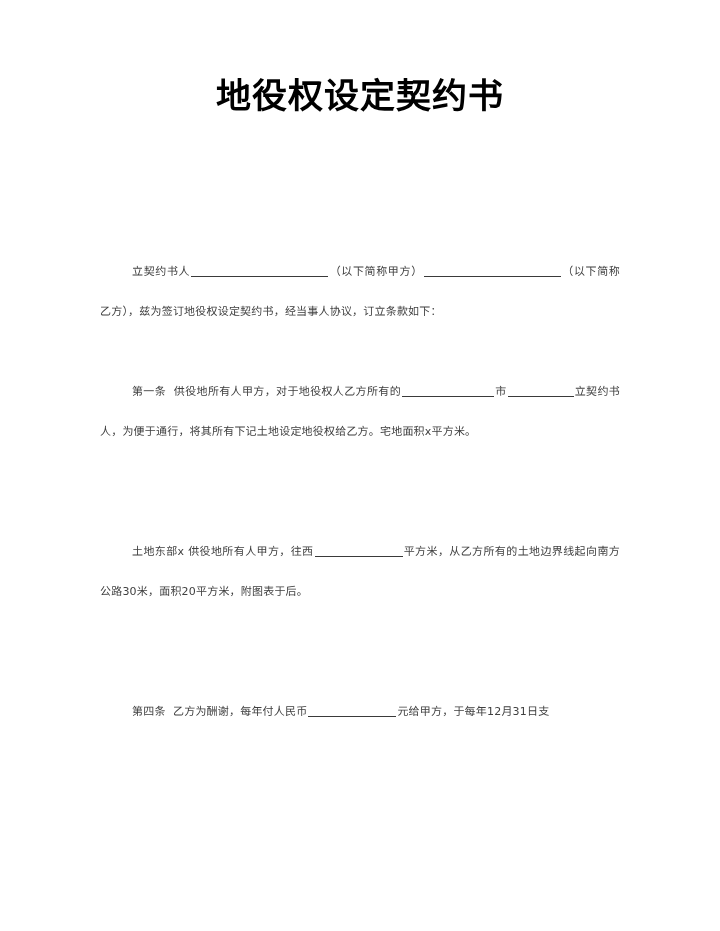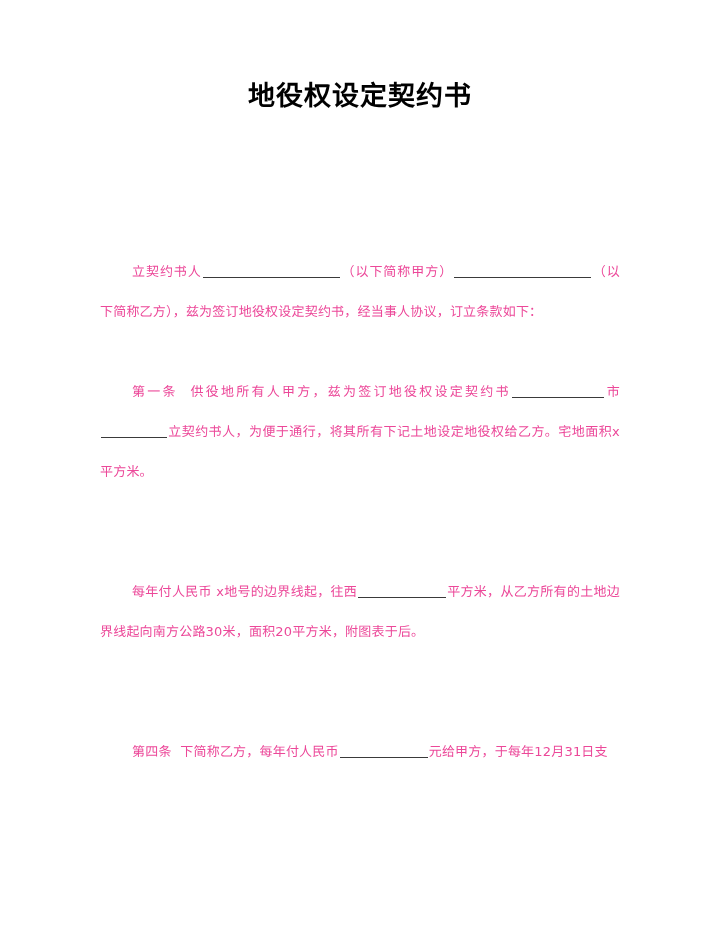--- a/index.html
+++ b/index.html
@@ -24,39 +24,39 @@
     box-sizing: border-box;
     overflow: hidden;
   }
 
   .doc-title {
     position: absolute;
     top: 76px;
     left: 0;
     width: 720px;
     text-align: center;
-    font-size: 27px;
+    font-size: 35px;
     font-weight: bold;
     letter-spacing: 1px;
     line-height: 40px;
     color: #000000;
     white-space: nowrap;
   }
 
   .body-block {
     position: absolute;
     top: 252px;
     left: 100px;
     width: 520px;
   }
 
   .para {
-    font-size: 13px;
+    font-size: 11px;
     line-height: 40px;
-    color: #ec4899;
+    color: #404040;
     text-align: justify;
     text-justify: inter-ideograph;
     margin: 0;
     letter-spacing: 0.2px;
   }
 
   .para.indent {
     text-indent: 32px;
   }
   .gap-md { height: 40px; }
@@ -81,30 +81,30 @@
 <div class="page">
 
   <div class="doc-title">地役权设定契约书</div>
 
   <div class="body-block">
 
     <p class="para indent"><span>立契约书人</span><span class="blank w-long"></span><span>（以下简称甲方）</span><span class="blank w-long"></span><span>（以</span><span>下简称乙方），兹为签订地役权设定契约书，经当事人协议，订立条款如下：</span></p>
 
     <div class="gap-md"></div>
 
-    <p class="para indent"><span>第一条</span>&nbsp;&nbsp;<span>供役地所有人甲方，兹为签订地役权设定契约书</span><span class="blank w-mid"></span><span>市</span><span class="blank w-short"></span><span>立契约书人，为便于通行，将其所有下记土地设定地役权给乙方。宅地面积x平方米。</span></p>
+    <p class="para indent"><span>第一条</span>&nbsp;&nbsp;<span>供役地所有人甲方，对于地役权人乙方所有的</span><span class="blank w-mid"></span><span>市</span><span class="blank w-short"></span><span>立契约书人，为便于通行，将其所有下记土地设定地役权给乙方。宅地面积x平方米。</span></p>
 
     <div class="gap-md"></div>
 
 
     <div class="gap-md"></div>
 
-    <p class="para indent"><span>每年付人民币 x地号的边界线起，往西</span><span class="blank w-area"></span><span>平方米，从乙方所有的土地边</span><span>界线起向南方公路30米，面积20平方米，附图表于后。</span></p>
+    <p class="para indent"><span>土地东部x 供役地所有人甲方，往西</span><span class="blank w-area"></span><span>平方米，从乙方所有的土地边</span><span>界线起向南方公路30米，面积20平方米，附图表于后。</span></p>
 
     <div class="gap-md"></div>
 
 
     <div class="gap-md"></div>
 
-    <p class="para indent"><span>第四条</span>&nbsp;&nbsp;<span>下简称乙方，每年付人民币</span><span class="blank w-money"></span><span>元给甲方，于每年12月31日支</span></p>
+    <p class="para indent"><span>第四条</span>&nbsp;&nbsp;<span>乙方为酬谢，每年付人民币</span><span class="blank w-money"></span><span>元给甲方，于每年12月31日支</span></p>
 
   </div>
 </div>
 
 </body></html>

